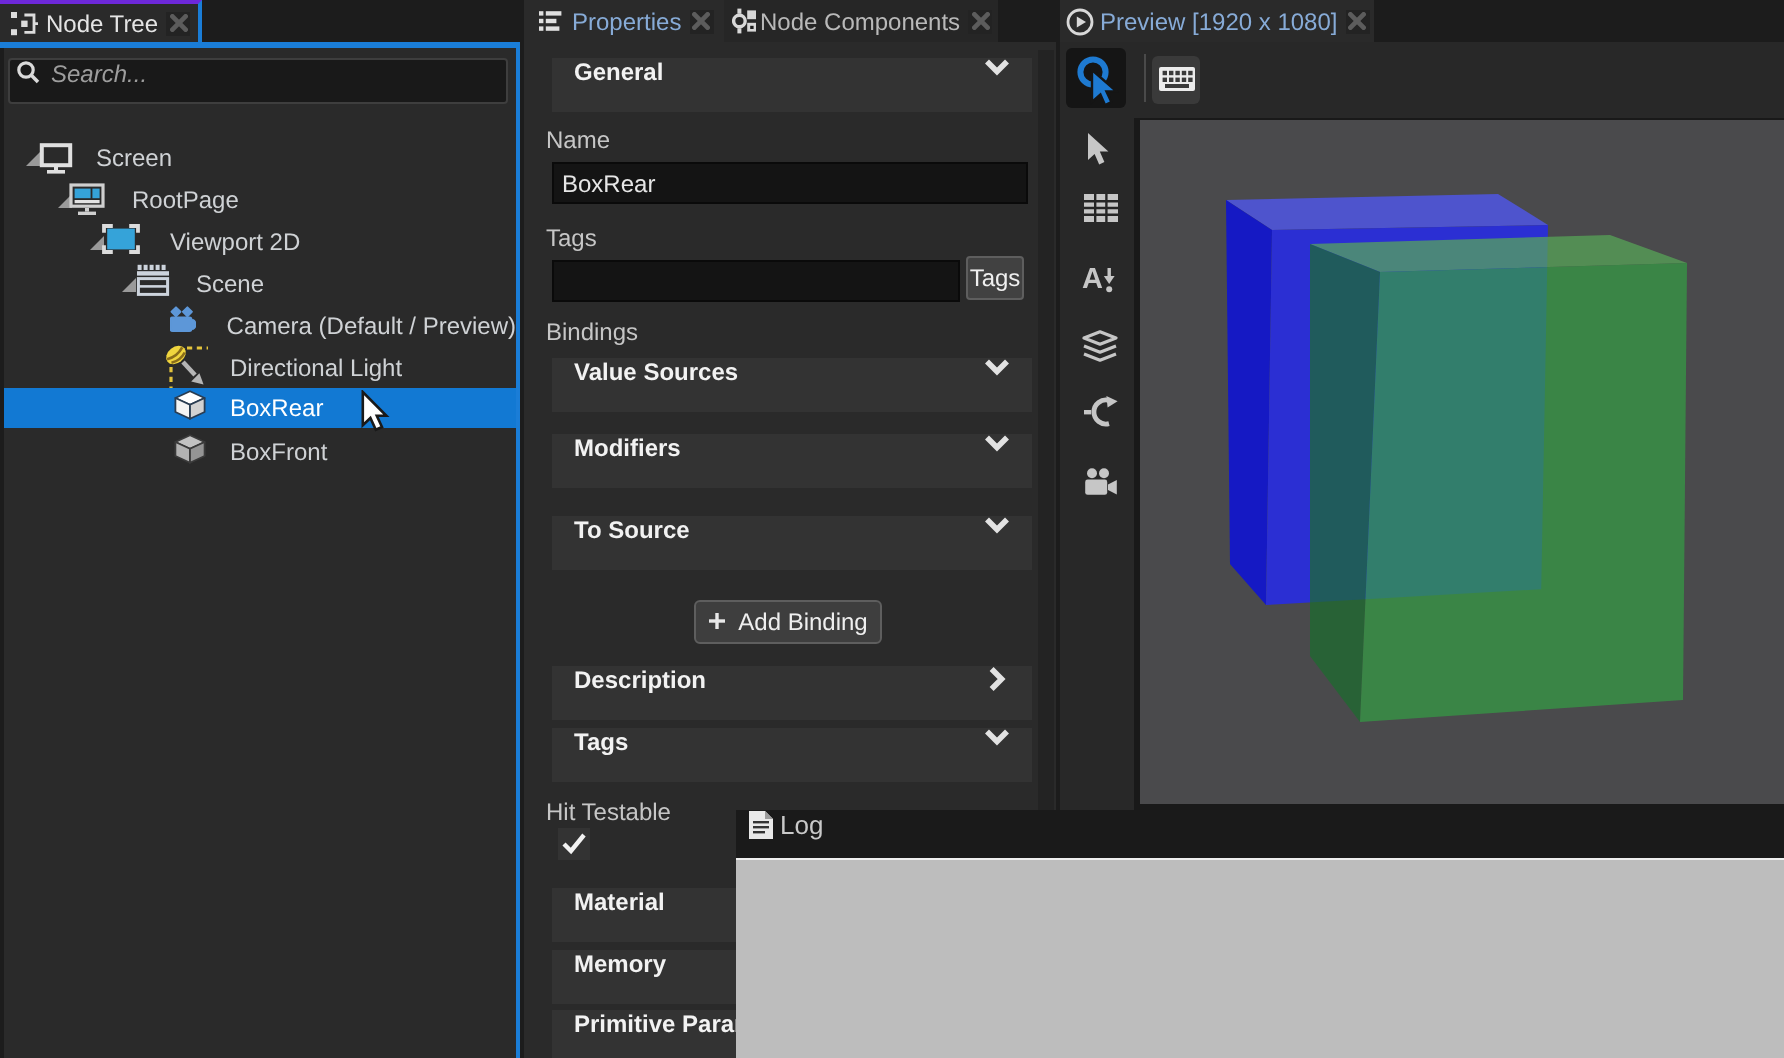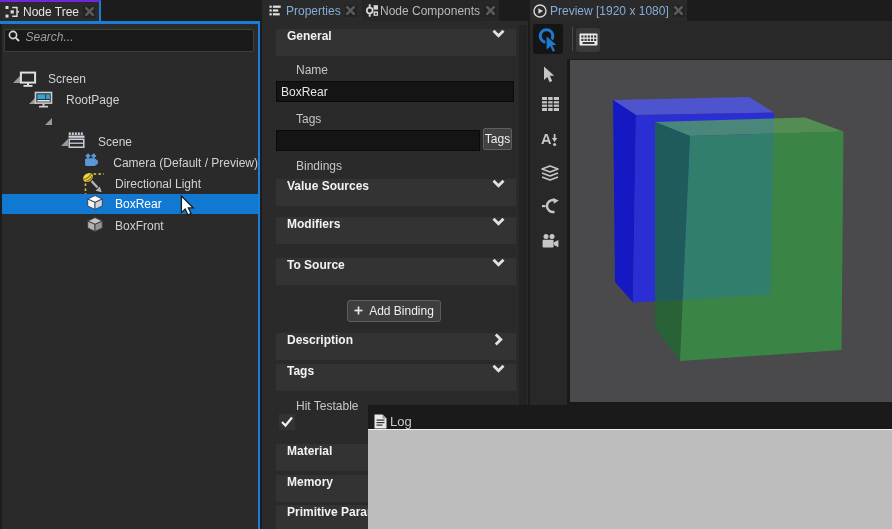--- a/index.html
+++ b/index.html
@@ -27,35 +27,35 @@
 .exp { position:absolute; top:6px; width:9px; height:9px; }
 
 
 #mid { left:262px; top:0; width:266px; height:529px; background:#1c1c1c; }
 #tab-props { left:0; padding:0 15px 0 7px; background:#2a2a2a; color:#87abd7; }
 #tab-nodecomp { left:100px; padding:0 3px 0 4px; background:#262626; color:#b9b9b9; }
 #mid .tabbar { background:#1c1c1c; }
 .sechdr { position:absolute; left:14px; width:240px; height:27px; background:#333333; display:flex; align-items:flex-start; }
 .sechdr b { color:#f2f2f2; margin-left:11px; font-size:12px; }
 .sechdr .chev { position:absolute; right:11px; }
-.flabel { position:absolute; left:11px; color:#c6c6c6;margin-left:23px; }
+.flabel { position:absolute; left:11px; color:#c6c6c6; }
 .finput { position:absolute; background:#141414; border:1px solid #0a0a0a; color:#e6e6e6; display:flex; align-items:center; padding-left:4px; }
 .btn { position:absolute; background:#414141; border:1px solid #5e5e5e; border-radius:2px; color:#efefef; display:flex; align-items:center; justify-content:center; }
 
 
 #prev { left:530px; top:0; width:362px; height:529px; background:#191919; }
 #tab-preview { left:0; padding:0 2px 0 3px; background:#2a2a2a; color:#87abd7; }
 #ptools { position:absolute; left:0px; top:21px; width:362px; height:38px; background:#282828; }
 #vtools { position:absolute; left:0px; top:55px; width:37px; height:474px; background:#282828; }
 .vtic { position:absolute; left:0; width:40px; height:28px; display:flex; align-items:center; justify-content:center; }
 #viewport { position:absolute; left:40px; top:60px; width:322px; height:342px; background:#4a4a4c; overflow:hidden; }
 
 
 #log { left:368px; top:405px; width:524px; height:124px; background:#bdbdbd; }
-#log .hdr { position:absolute; left:0; top:0; width:524px; height:25px; background:#1a1a1a; border-bottom:1px solid #efefef; display:flex; align-items:flex-end; color:#c9c9c9; font-size:13px; }
+#log .hdr { position:absolute; left:0; top:0; width:524px; height:25px; background:#1a1a1a; border-bottom:1px solid #efefef; display:flex; align-items:flex-start; color:#c9c9c9; font-size:13px; }
 </style>
 </head>
 <body>
 
 <div id="left" class="abs">
   <div class="panelbody"></div>
   <div class="blue-r"></div>
     <div class="blue-t"></div>
   <div class="tabbar"></div>
   <div id="tab-nodetree" class="tab" style="border-right:2px solid #1a7dd7; border-top:2px solid #6d28d9">
@@ -115,20 +115,35 @@
             <rect x="8.5" y="13" width="2" height="1.8" fill="#cfcfcf"></rect>
             <rect x="5" y="14.8" width="9" height="1.7" fill="#cfcfcf"></rect>
           </svg>
         </div>
       <span class="lbl" style="margin-left:12.5px">RootPage</span>
     </div>
 
     <svg class="exp" style="left:41.5px; top:48.5px" width="9" height="9">
         <polygon points="1,8 8,8 8,1" fill="#9a9a9a"></polygon>
       </svg>
+    <div class="trow" style="top:42px">
+      <div style="width:47px"></div>
+      <div class="tic" style="flex-basis:22px;width:22px">
+          <svg style="margin-bottom:3px" width="19" height="15" viewBox="0 0 19 15">
+            <g stroke="#dcdcdc" stroke-width="1.9" fill="none">
+              <path d="M1 4.4 V1 H5.4"></path>
+              <path d="M13.6 1 H18 V4.4"></path>
+              <path d="M18 10.6 V14 H13.6"></path>
+              <path d="M5.4 14 H1 V10.6"></path>
+            </g>
+            <rect x="2.6" y="2.3" width="13.8" height="10.4" fill="#35a3d9"></rect>
+          </svg>
+        </div>
+      <span class="lbl" style="margin-left:14px">Viewport 2D</span>
+    </div>
 
     <svg class="exp" style="left:57.5px; top:69.5px" width="9" height="9">
         <polygon points="1,8 8,8 8,1" fill="#9a9a9a"></polygon>
       </svg>
     <div class="trow" style="top:63px">
       <div style="width:64px"></div>
       <div class="tic">
           <svg style="margin-bottom:4px" width="17" height="16" viewBox="0 0 17 16">
             <g fill="#ccd3dc">
               <rect x="0.8" y="0.4" width="2" height="2.6"></rect>

